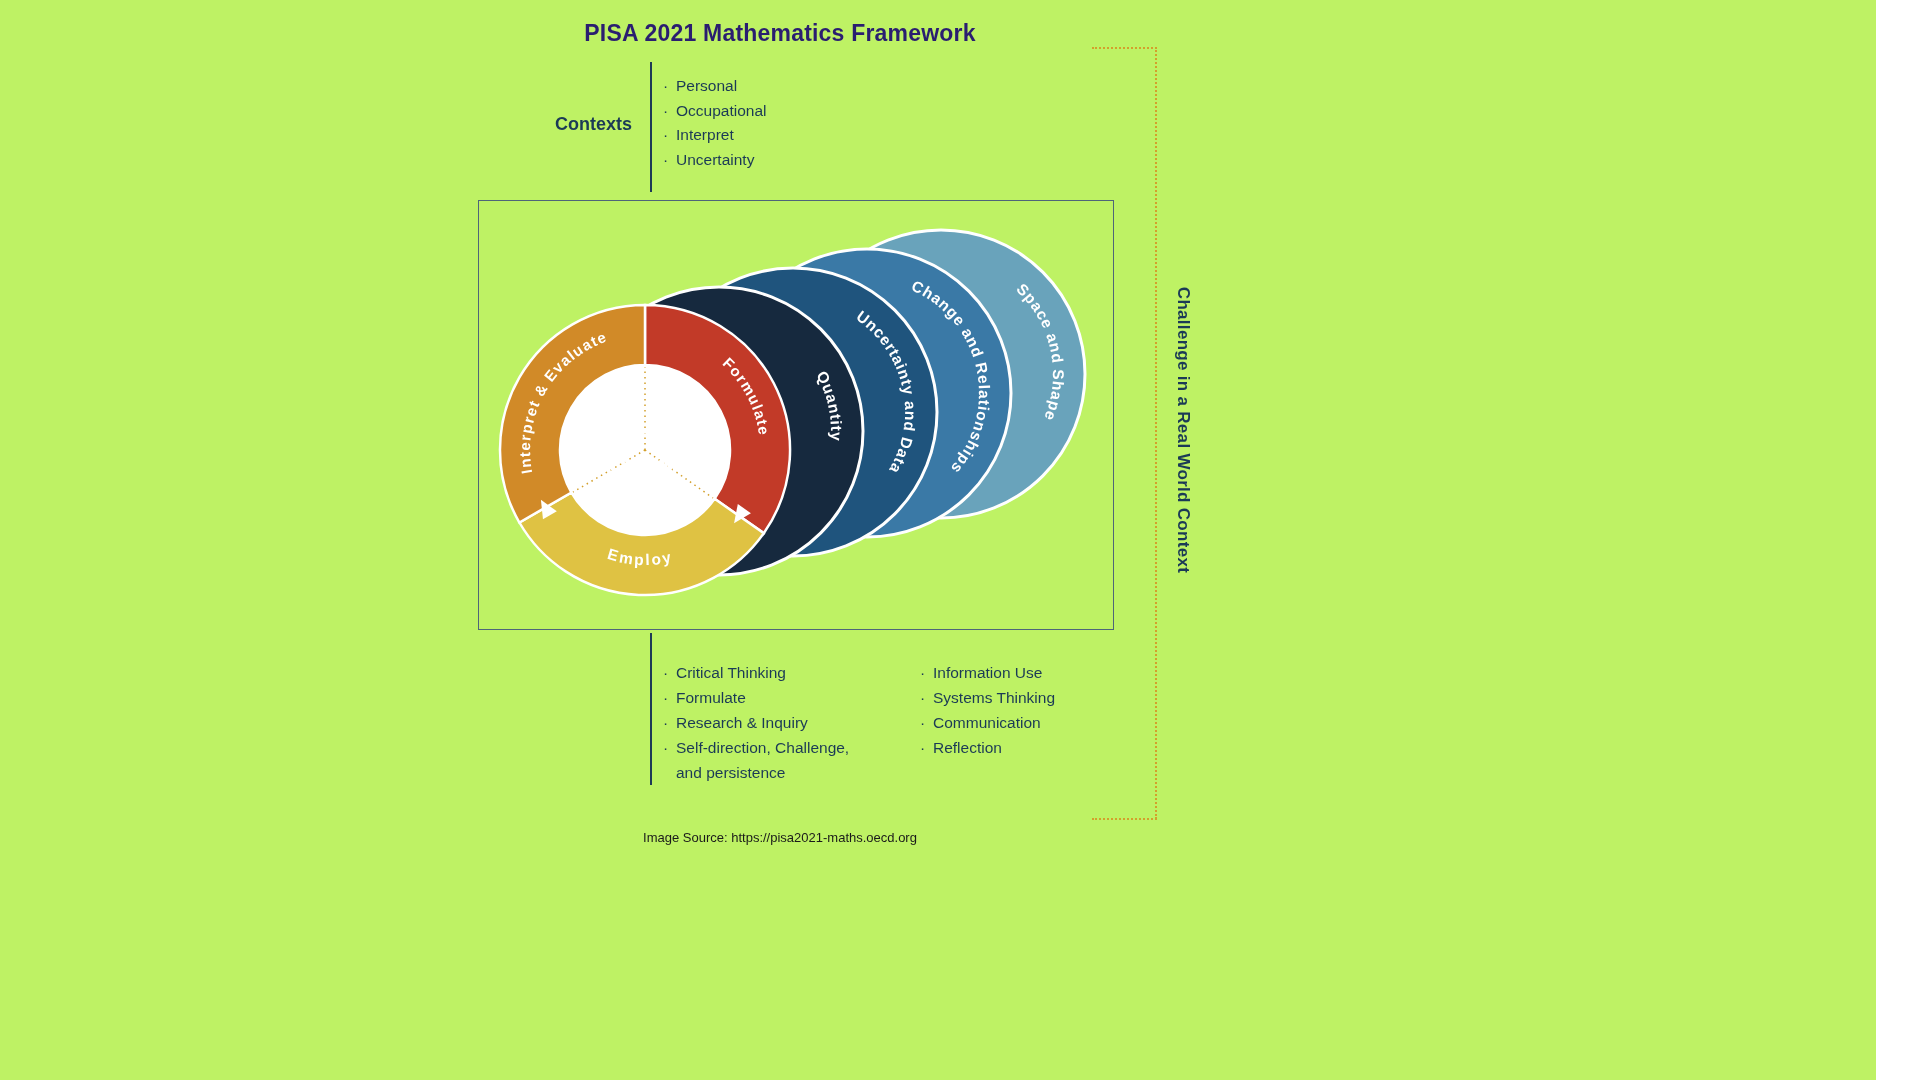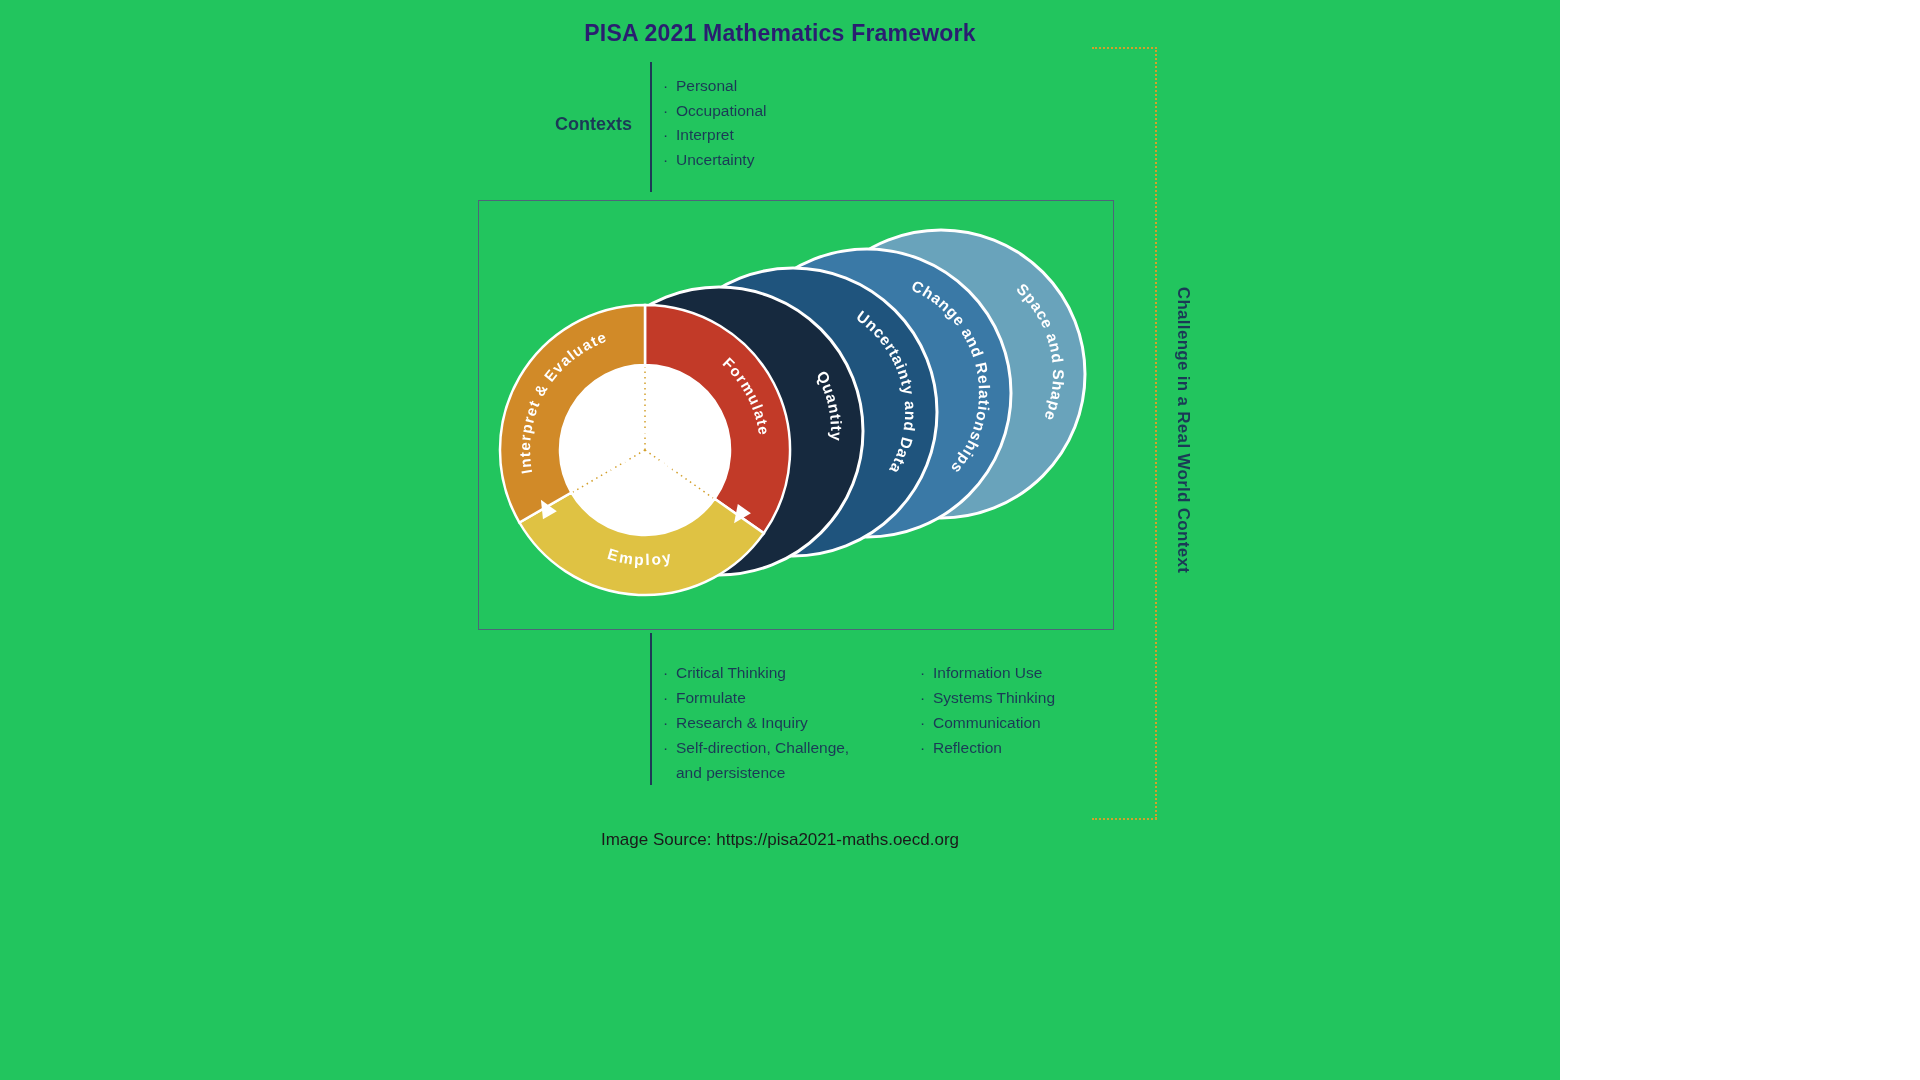--- a/index.html
+++ b/index.html
@@ -1,22 +1,22 @@
 <!DOCTYPE html>
 <html><head>
 <meta charset="utf-8">
 <style>
   * { margin: 0; padding: 0; box-sizing: border-box; }
   html, body { background: #ffffff; }
   body { font-family: "Liberation Sans", sans-serif; }
   .canvas {
     position: relative;
-    width: 1560px;
+    width: 1876px;
     height: 1080px;
-    background: #22c55e;
+    background: #bef264;
     overflow: hidden;
   }
   .page-title {
     position: absolute;
     left: 430px; top: 20px; width: 700px;
     text-align: center;
     font-size: 23px; font-weight: bold;
     color: #2A1E70;
     letter-spacing: 0.2px;
   }
@@ -77,21 +77,21 @@
     transform: translate(-50%, -50%) rotate(90deg);
     white-space: nowrap;
     font-size: 17px; font-weight: bold;
     color: #1B3A56;
     letter-spacing: 0.3px;
   }
   .footer-caption {
     position: absolute;
     left: 430px; top: 830px; width: 700px;
     text-align: center;
-    font-size: 17px;
+    font-size: 13px;
     color: #1a1a1a;
   }
 </style>
 </head>
 <body>
 
 <div class="canvas">
 
   <div class="page-title">PISA 2021 Mathematics Framework</div>
 

